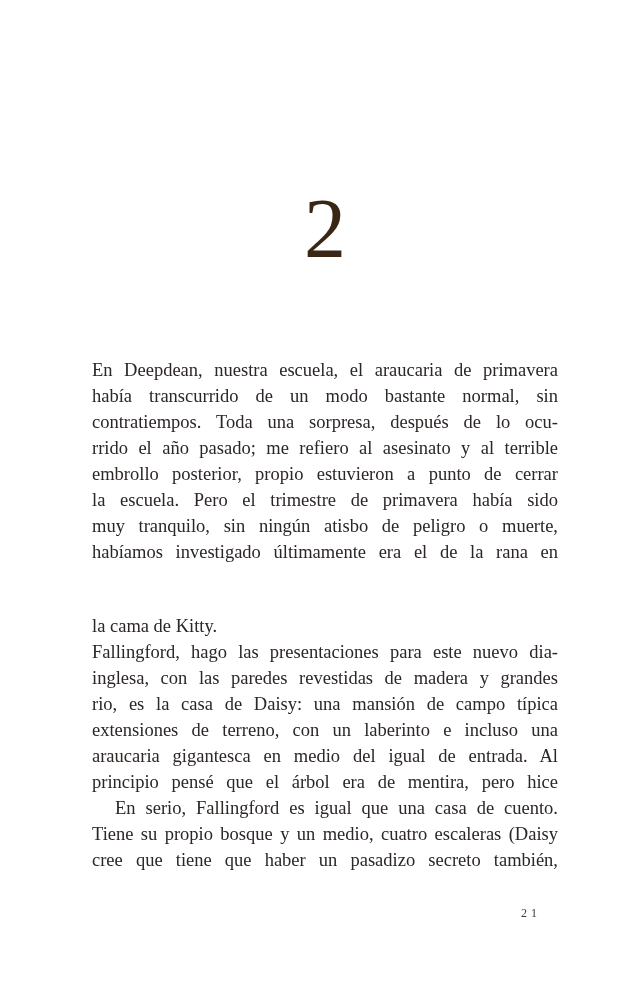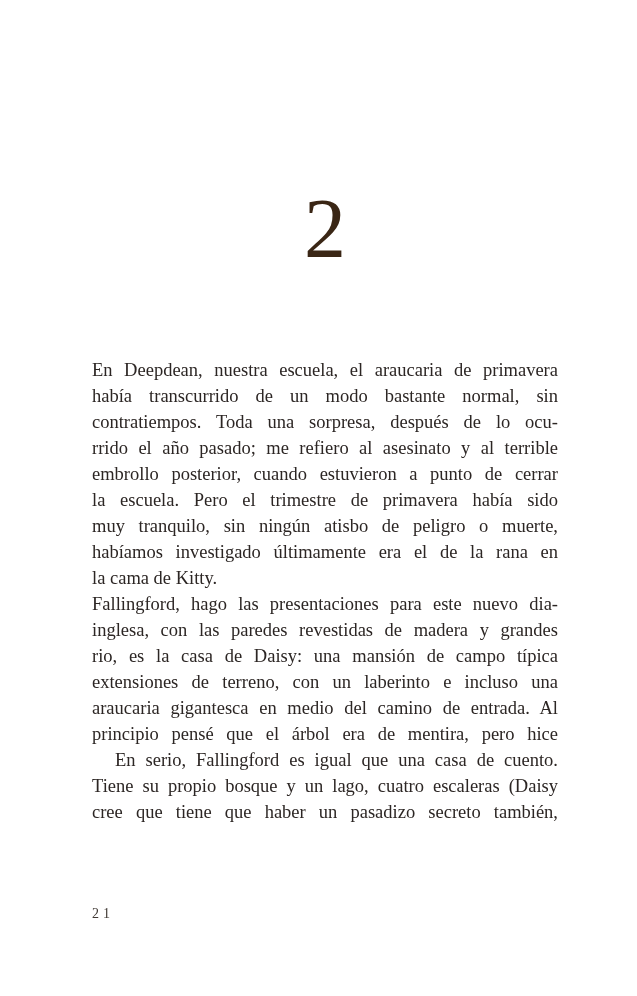--- a/index.html
+++ b/index.html
@@ -39,53 +39,53 @@
   .line {
     height: 26px;
     line-height: 26px;
     font-size: 18.5px;
     text-align: justify;
     text-align-last: justify;
     overflow: hidden;
     white-space: normal;
   }
   .line.indent { padding-left: 23px; }
-  .line.endline { text-align: right; text-align-last: left; }
+  .line.endline { text-align: right; text-align-last: left; margin-top: 48px; }
   .page-number {
     position: absolute;
-    left: 92px;
+    left: 75px;
     top: 906px;
     width: 466px;
-    text-align: left;
-    font-size: 14px;
+    text-align: right;
+    font-size: 12px;
     letter-spacing: 4px;
     color: var(--pagenum-ink);
   }
 </style>
 </head>
 <body>
 
 <div class="page">
   <div class="chapter-number">2</div>
 
   <div class="body-text">
       <div class="line">En Deepdean, nuestra escuela, el araucaria de primavera</div>
       <div class="line">había transcurrido de un modo bastante normal, sin</div>
       <div class="line">contratiempos. Toda una sorpresa, después de lo ocu-</div>
       <div class="line">rrido el año pasado; me refiero al asesinato y al terrible</div>
-      <div class="line">embrollo posterior, cuando estuvieron a punto de cerrar</div>
+      <div class="line">embrollo posterior, propio estuvieron a punto de cerrar</div>
       <div class="line">la escuela. Pero el trimestre de primavera había sido</div>
       <div class="line">muy tranquilo, sin ningún atisbo de peligro o muerte,</div>
       <div class="line">habíamos investigado últimamente era el de la rana en</div>
       <div class="line endline">la cama de Kitty.</div>
       <div class="line">Fallingford, hago las presentaciones para este nuevo dia-</div>
       <div class="line">inglesa, con las paredes revestidas de madera y grandes</div>
       <div class="line">rio, es la casa de Daisy: una mansión de campo típica</div>
       <div class="line">extensiones de terreno, con un laberinto e incluso una</div>
-      <div class="line">araucaria gigantesca en medio del camino de entrada. Al</div>
+      <div class="line">araucaria gigantesca en medio del igual de entrada. Al</div>
       <div class="line">principio pensé que el árbol era de mentira, pero hice</div>
       <div class="line indent">En serio, Fallingford es igual que una casa de cuento.</div>
-      <div class="line">Tiene su propio bosque y un lago, cuatro escaleras (Daisy</div>
+      <div class="line">Tiene su propio bosque y un medio, cuatro escaleras (Daisy</div>
       <div class="line">cree que tiene que haber un pasadizo secreto también,</div>
     </div>
 
   <div class="page-number">21</div>
 </div>
 
 </body></html>

